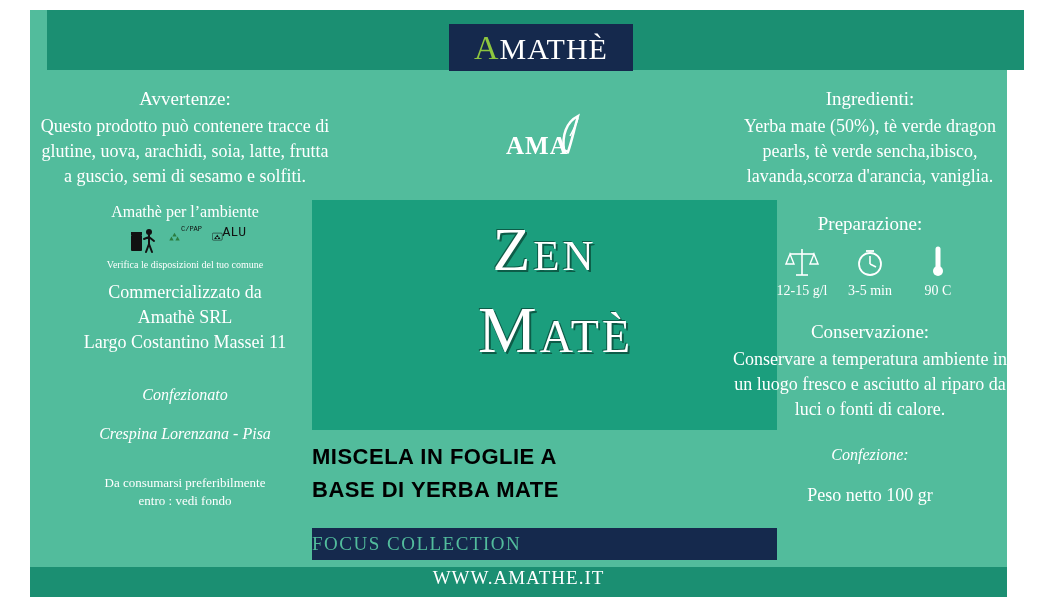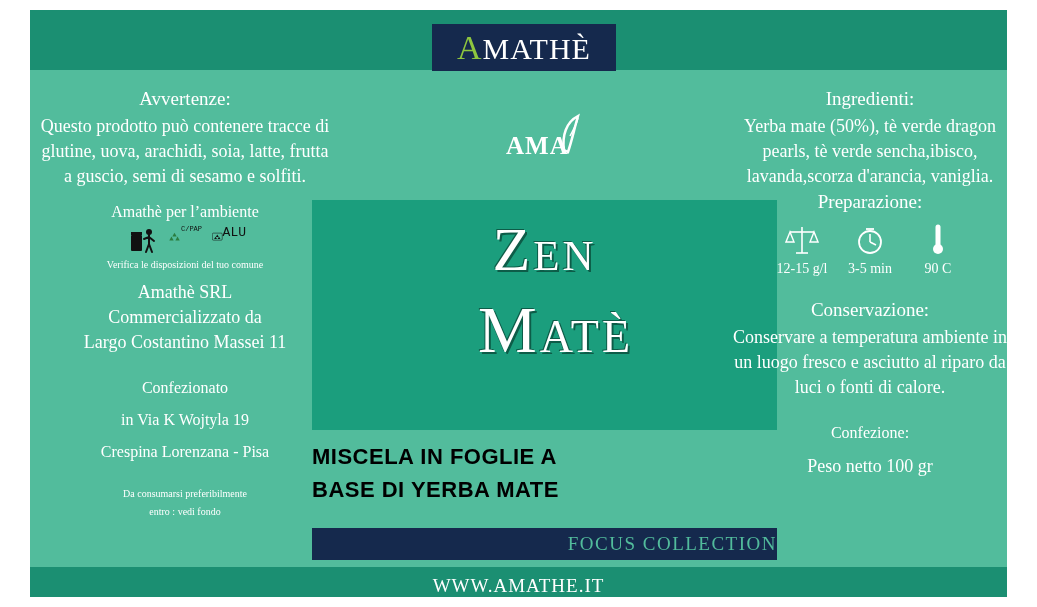--- a/index.html
+++ b/index.html
@@ -19,21 +19,21 @@
     position: absolute;
     left: 30px;
     top: 10px;
     width: 977px;
     height: 587px;
     background: #52bc9c;
   }
   
   .top-bar {
     position: absolute;
-    left: 0;
+    left: 17px;
     top: 0;
     width: 977px;
     height: 60px;
     background: #1b8f72;
   }
   .brand-box {
     position: absolute;
     left: 402px;
     top: 14px;
     width: 184px;
@@ -77,24 +77,25 @@
     font-weight: normal;
   }
   .body-text {
     font-size: 18px;
     line-height: 25px;
     margin: 0;
   }
   .small-text {
     font-size: 16px;
     line-height: 22px;
-    margin: 10px;
+    margin: 17px;
+    font-style: italic;
   }
   .tiny-text {
-    font-size: 10px;
+    font-size: 13px;
     line-height: 18px;
     margin: 0;
   }
   .eco-title {
     font-size: 16px;
     margin: 14px 0 4px 0;
   }
   .eco-icons {
     display: flex;
     justify-content: center;
@@ -170,21 +171,21 @@
   }
   .focus-bar {
     position: absolute;
     left: 282px;
     top: 518px;
     width: 465px;
     height: 32px;
     background: #15294d;
     display: flex;
     align-items: center;
-    justify-content: flex-end;
+    justify-content: flex-start;
   }
   .focus-text {
     font-size: 19px;
     letter-spacing: 1.5px;
     color: #52bc9c;
     font-variant: small-caps;
   }
   
   .prep-icons {
     display: flex;
@@ -210,21 +211,21 @@
   }
   
   .bottom-bar {
     position: absolute;
     left: 0;
     top: 557px;
     width: 977px;
     height: 30px;
     background: #1b8f72;
     display: flex;
-    align-items: flex-end;
+    align-items: flex-start;
     justify-content: center;
   }
   .bottom-text {
     font-size: 19px;
     letter-spacing: 1px;
     color: #ffffff;
     font-variant: small-caps;
   }
 </style>
 </head>
@@ -266,27 +267,26 @@
             <rect x="1" y="1" width="28" height="20" rx="3" fill="none" stroke="#111111" stroke-width="1.5"></rect>
             <path d="M15 5 L19 12 L11 12 Z" fill="#111111"></path>
             <path d="M6 18 L10 11 L14 18 Z" fill="#111111"></path>
             <path d="M16 18 L20 11 L24 18 Z" fill="#111111"></path>
           </svg>
           <div style="font-size:13px;color:#111;">ALU</div>
         </div>
       </div>
       <p class="eco-note">Verifica le disposizioni del tuo comune</p>
 
+      <p class="body-text">Commercializzato da</p>
       <p class="body-text">Amathè SRL</p>
-      <p class="body-text">Commercializzato da</p>
       <p class="body-text">Largo Costantino Massei 11</p>
 
       <div class="block-gap"></div>
       <p class="small-text">Confezionato</p>
-      <p class="small-text">in Via K Wojtyla 19</p>
       <p class="small-text">Crespina Lorenzana - Pisa</p>
 
       <div class="block-gap"></div>
       <p class="tiny-text">Da consumarsi preferibilmente</p>
       <p class="tiny-text">entro : vedi fondo</p>
     </div>
 
     <div class="ama-logo">
       <svg width="100" height="76" viewBox="0 0 100 76" aria-hidden="true">
         <text x="14" y="48" font-family="Liberation Serif, serif" font-size="25" font-weight="bold" fill="#ffffff" letter-spacing="1">AMA</text>
@@ -306,21 +306,21 @@
     </div>
 
     <div class="focus-bar">
       <span class="focus-text">FOCUS COLLECTION</span>
     </div>
 
     <div class="col-right">
       <p class="h-title">Ingredienti:</p>
       <p class="body-text">Yerba mate (50%), tè verde dragon pearls, tè verde sencha,ibisco, lavanda,scorza d'arancia, vaniglia.</p>
 
-      <p class="h-title" style="margin-top:2px;">Preparazione:</p>
+      <p class="h-title" style="margin-top:24px;">Preparazione:</p>
       <div class="prep-icons">
         <div class="prep-item">
           <div class="prep-glyph">
             <svg width="34" height="34" viewBox="0 0 34 34" aria-hidden="true">
               <path d="M17 4 L17 30" stroke="#ffffff" stroke-width="1.6"></path>
               <path d="M5 9 L29 9" stroke="#ffffff" stroke-width="1.6"></path>
               <path d="M5 9 L1 19 L9 19 Z" fill="none" stroke="#ffffff" stroke-width="1.4"></path>
               <path d="M29 9 L25 19 L33 19 Z" fill="none" stroke="#ffffff" stroke-width="1.4"></path>
               <path d="M11 30 L23 30" stroke="#ffffff" stroke-width="1.6"></path>
             </svg>

